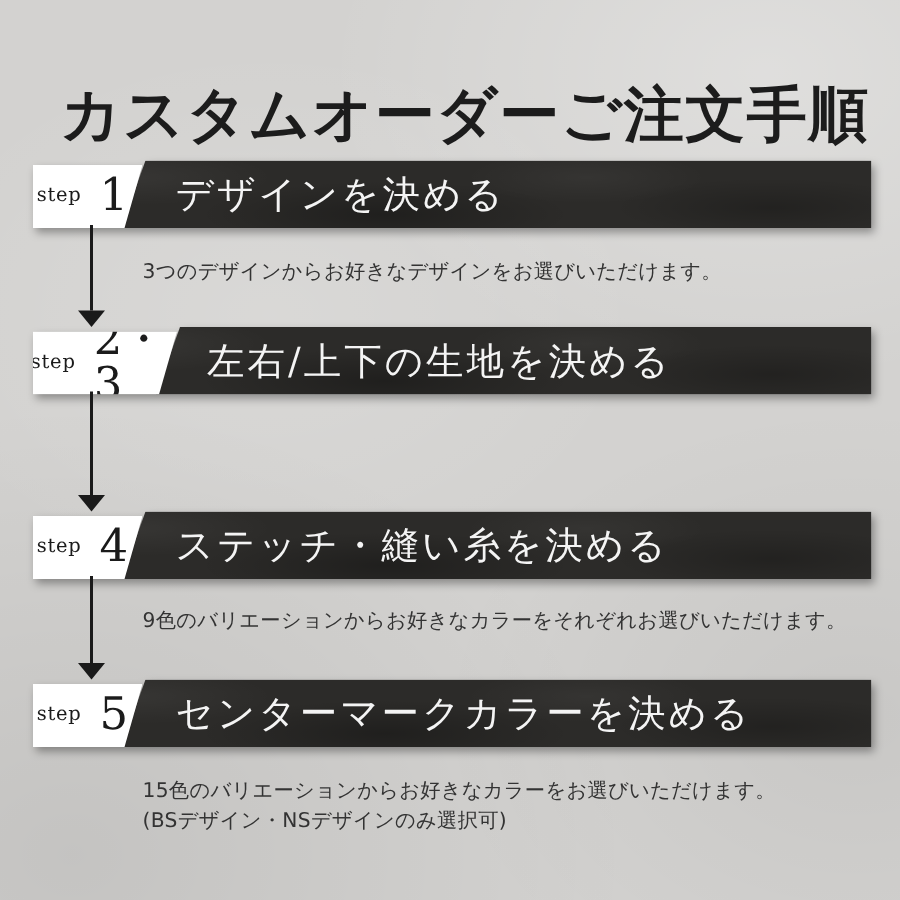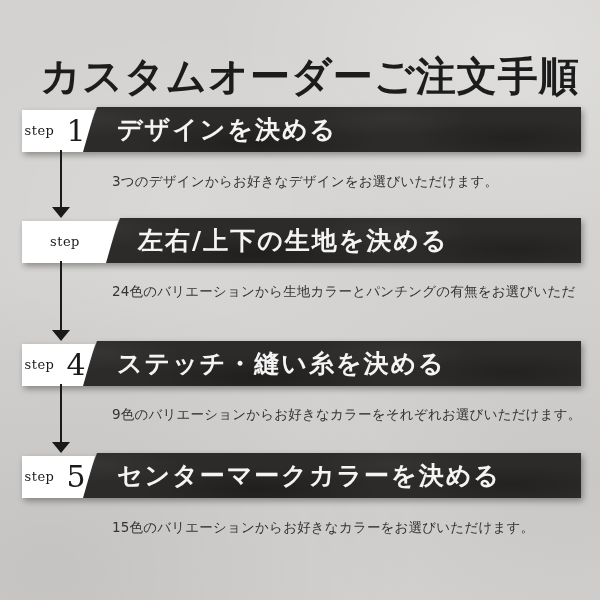--- a/index.html
+++ b/index.html
@@ -33,38 +33,38 @@
       radial-gradient(200px 36px at 42% 80%, rgba(0,0,0,0.28), transparent 62%),
       radial-gradient(130px 28px at 66% 25%, rgba(255,255,255,0.045), transparent 62%),
       radial-gradient(170px 32px at 88% 70%, rgba(0,0,0,0.22), transparent 62%);
     clip-path:polygon(59px 100%, 75px 0, 100% 0, 100% 100%);
     display:flex;align-items:center;
   }
   .s23 .bar{clip-path:polygon(82px 100%, 98px 0, 100% 0, 100% 100%);}
   .bar-heading{
     padding-left:95px;
     font-family:"DejaVu Serif","Liberation Serif",serif;
-    font-size:25px;font-weight:700;letter-spacing:2px;
+    font-size:25px;font-weight:400;letter-spacing:2px;
     color:var(--bar-text,#f4f4f4);white-space:nowrap;
   }
   .s23 .bar-heading{padding-left:116px;}
   .label-box{
     position:absolute;left:0;top:3px;height:42px;width:73px;
     background:var(--step-box-bg,#ffffff);
     clip-path:polygon(0 0, 100% 0, calc(100% - 12px) 100%, 0 100%);
     display:flex;align-items:center;justify-content:center;
     padding-right:8px;box-sizing:border-box;gap:12px;
     font-family:"DejaVu Serif","Liberation Serif",serif;
     color:var(--step-box-text,#1b1b1b);
   }
   .s23 .label-box{width:96px;padding-right:10px;}
   .label-prefix{font-size:13px;letter-spacing:0.5px;margin-bottom:2px;}
   .label-number{font-size:30px;line-height:1;letter-spacing:-1px;}
   .desc{
-    position:absolute;left:112px;
+    position:absolute;left:95px;
     font-size:13.5px;line-height:20px;letter-spacing:0.2px;
     color:var(--desc-text,#333333);
   }
   .d1{top:171px}.d2{top:281px}.d4{top:404px}.d5{top:517px}
   .desc div{white-space:nowrap;}
   .connector{
     position:absolute;left:59.5px;width:2.5px;
     background:var(--connector,#1a1a1a);
   }
   .c1{top:150px;height:57px}.c2{top:261px;height:69px}.c3{top:384px;height:58px}
@@ -95,24 +95,24 @@
 
 <div class="connector c1"></div>
 <div class="arrowhead a1"></div>
 
 <div class="step-header s23">
   <div class="bar">
     <span class="bar-heading">左右/上下の生地を決める</span>
   </div>
   <div class="label-box">
     <span class="label-prefix">step</span>
+    <span class="label-number">2・3</span>
   </div>
 </div>
 <div class="desc d2">
-  <div>24色のバリエーションから生地カラーとパンチングの有無をお選びいただ</div>
 </div>
 
 <div class="connector c2"></div>
 <div class="arrowhead a2"></div>
 
 <div class="step-header s4">
   <div class="bar">
     <span class="bar-heading">ステッチ・縫い糸を決める</span>
   </div>
   <div class="label-box">
@@ -131,13 +131,14 @@
   <div class="bar">
     <span class="bar-heading">センターマークカラーを決める</span>
   </div>
   <div class="label-box">
     <span class="label-prefix">step</span>
     <span class="label-number">5</span>
   </div>
 </div>
 <div class="desc d5">
   <div>15色のバリエーションからお好きなカラーをお選びいただけます。</div>
+  <div>(BSデザイン・NSデザインのみ選択可)</div>
 </div>
 
 </body></html>

